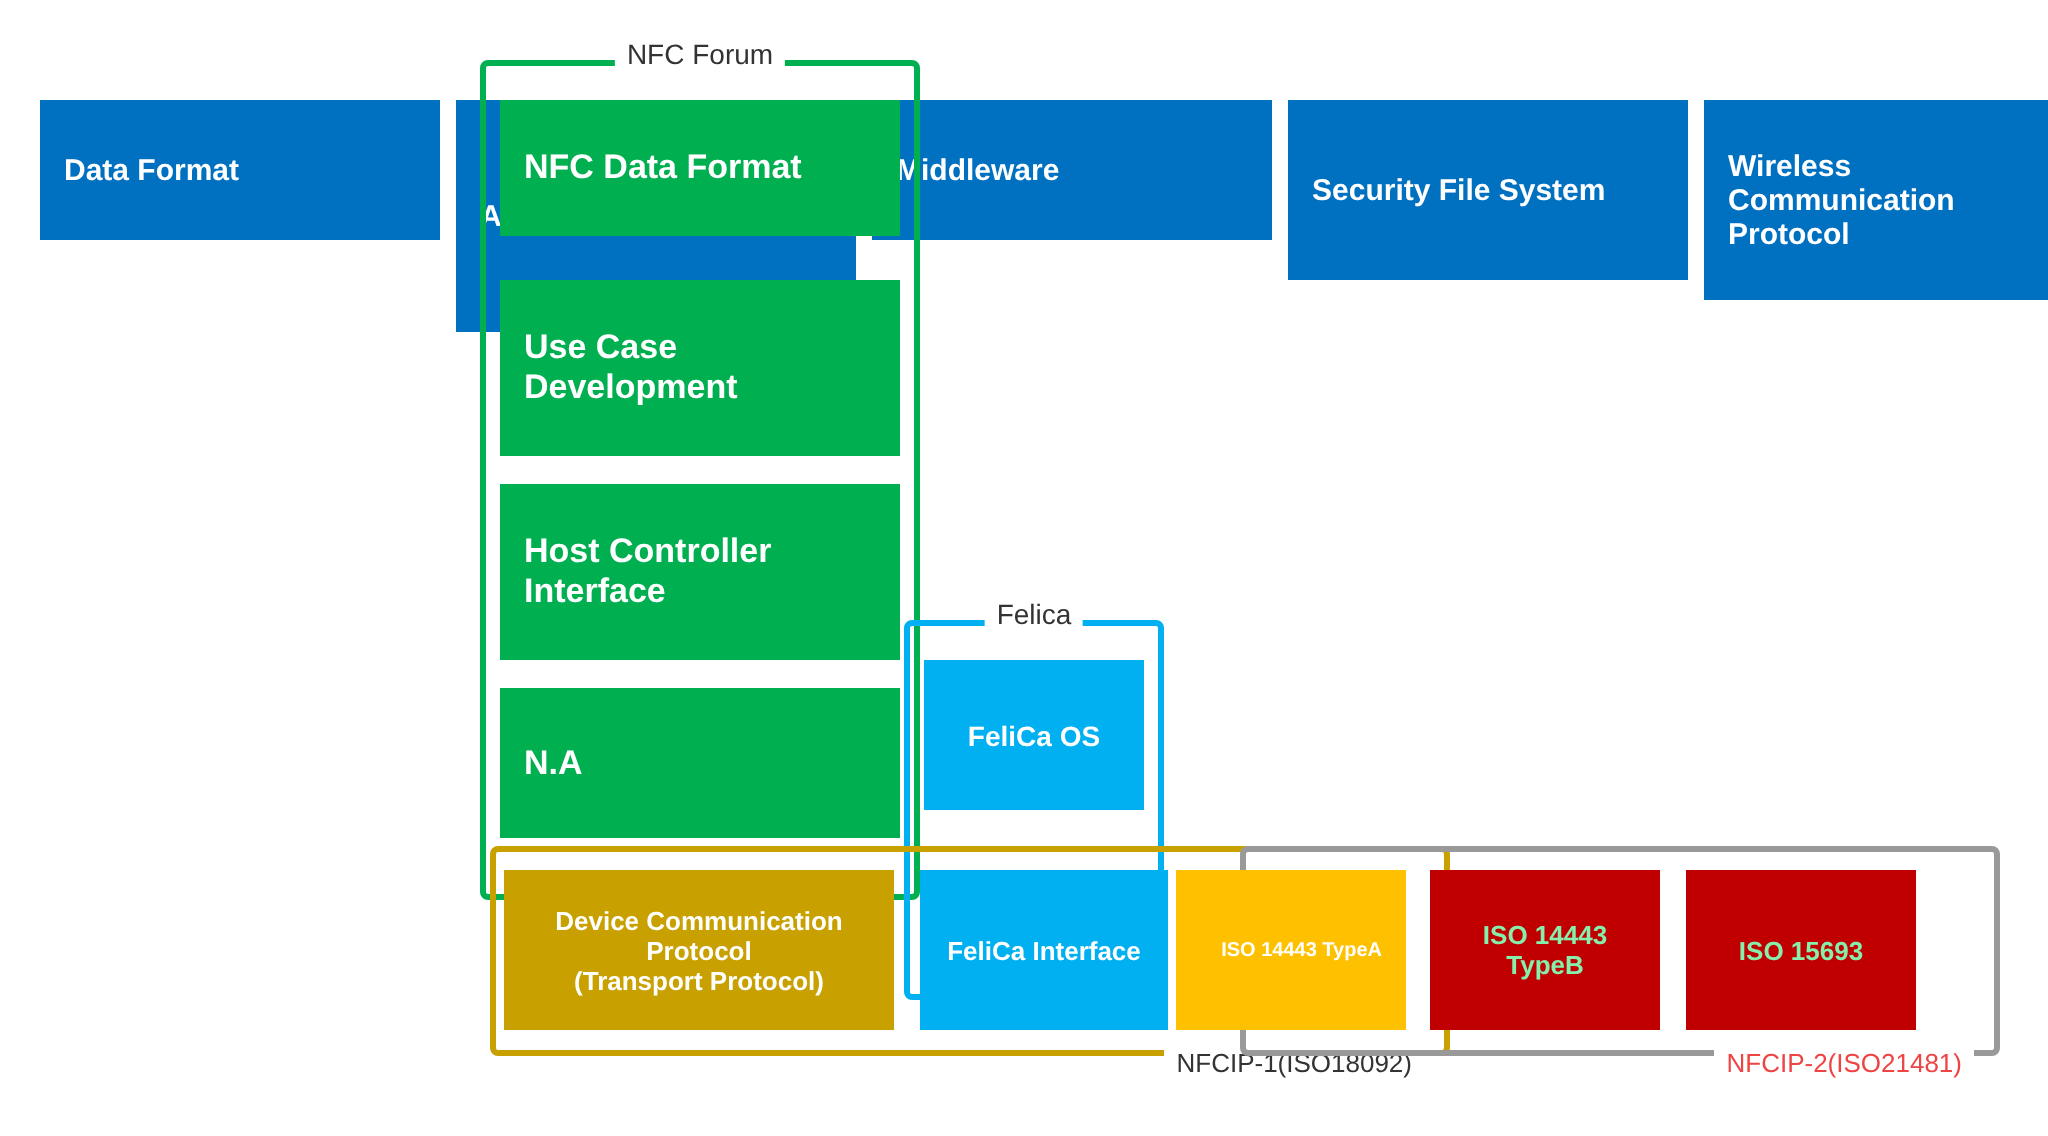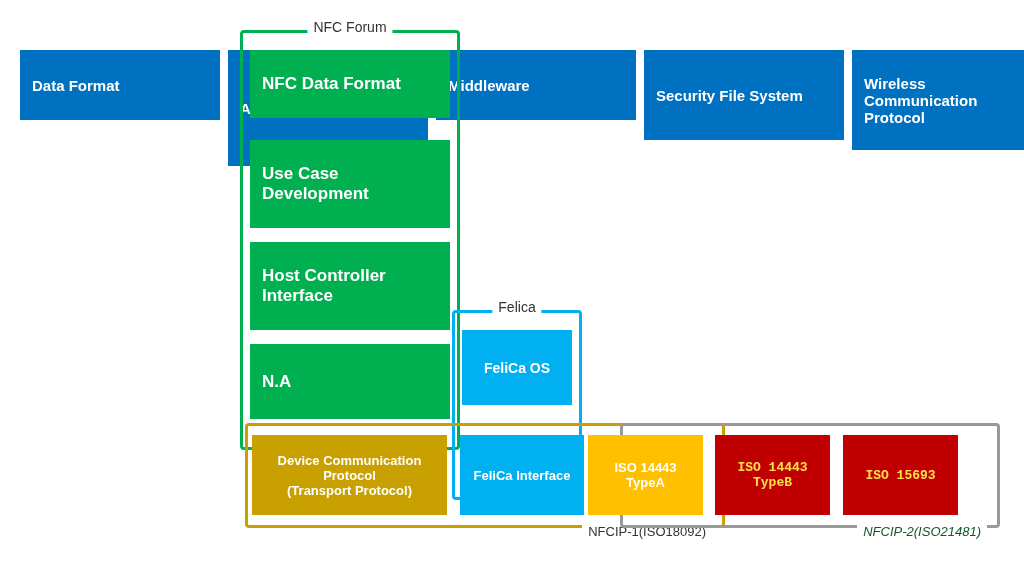--- a/index.html
+++ b/index.html
@@ -140,54 +140,52 @@
       width: 380px;
       height: 105px;
       border: 3px solid #999;
       border-radius: 4px;
     }
     .nfcip2-label {
       position: absolute;
       bottom: -14px;
       right: 10px;
       background: #fff;
-      color: #14532d;
-      font-size: 13px;
-      padding: 0 6px;
-      white-space: nowrap;
-      font-style: italic;
+      color: #ef4444;
+      font-size: 13px;
+      padding: 0 6px;
+      white-space: nowrap;
     }
 
     
     .yellow-cell {
       position: absolute;
       background: #FFC000;
       color: #fff;
-      font-size: 13px;
-      font-weight: bold;
-      padding: 10px 12px;
-      display: flex;
-      align-items: center;
-      justify-content: flex-start;
+      font-size: 10px;
+      font-weight: bold;
+      padding: 10px 12px;
+      display: flex;
+      align-items: center;
+      justify-content: flex-end;
       text-align: center;
     }
 
     
     .red-cell {
       position: absolute;
       background: #C00000;
-      color: #fde047;
+      color: #86efac;
       font-size: 13px;
       font-weight: bold;
       padding: 10px 12px;
       display: flex;
       align-items: center;
       justify-content: center;
       text-align: center;
-      font-family: Liberation Mono, monospace;
     }
 
     
     .cyan-cell {
       position: absolute;
       background: #00B0F0;
       color: #fff;
       font-size: 13px;
       font-weight: bold;
       padding: 10px 12px;

